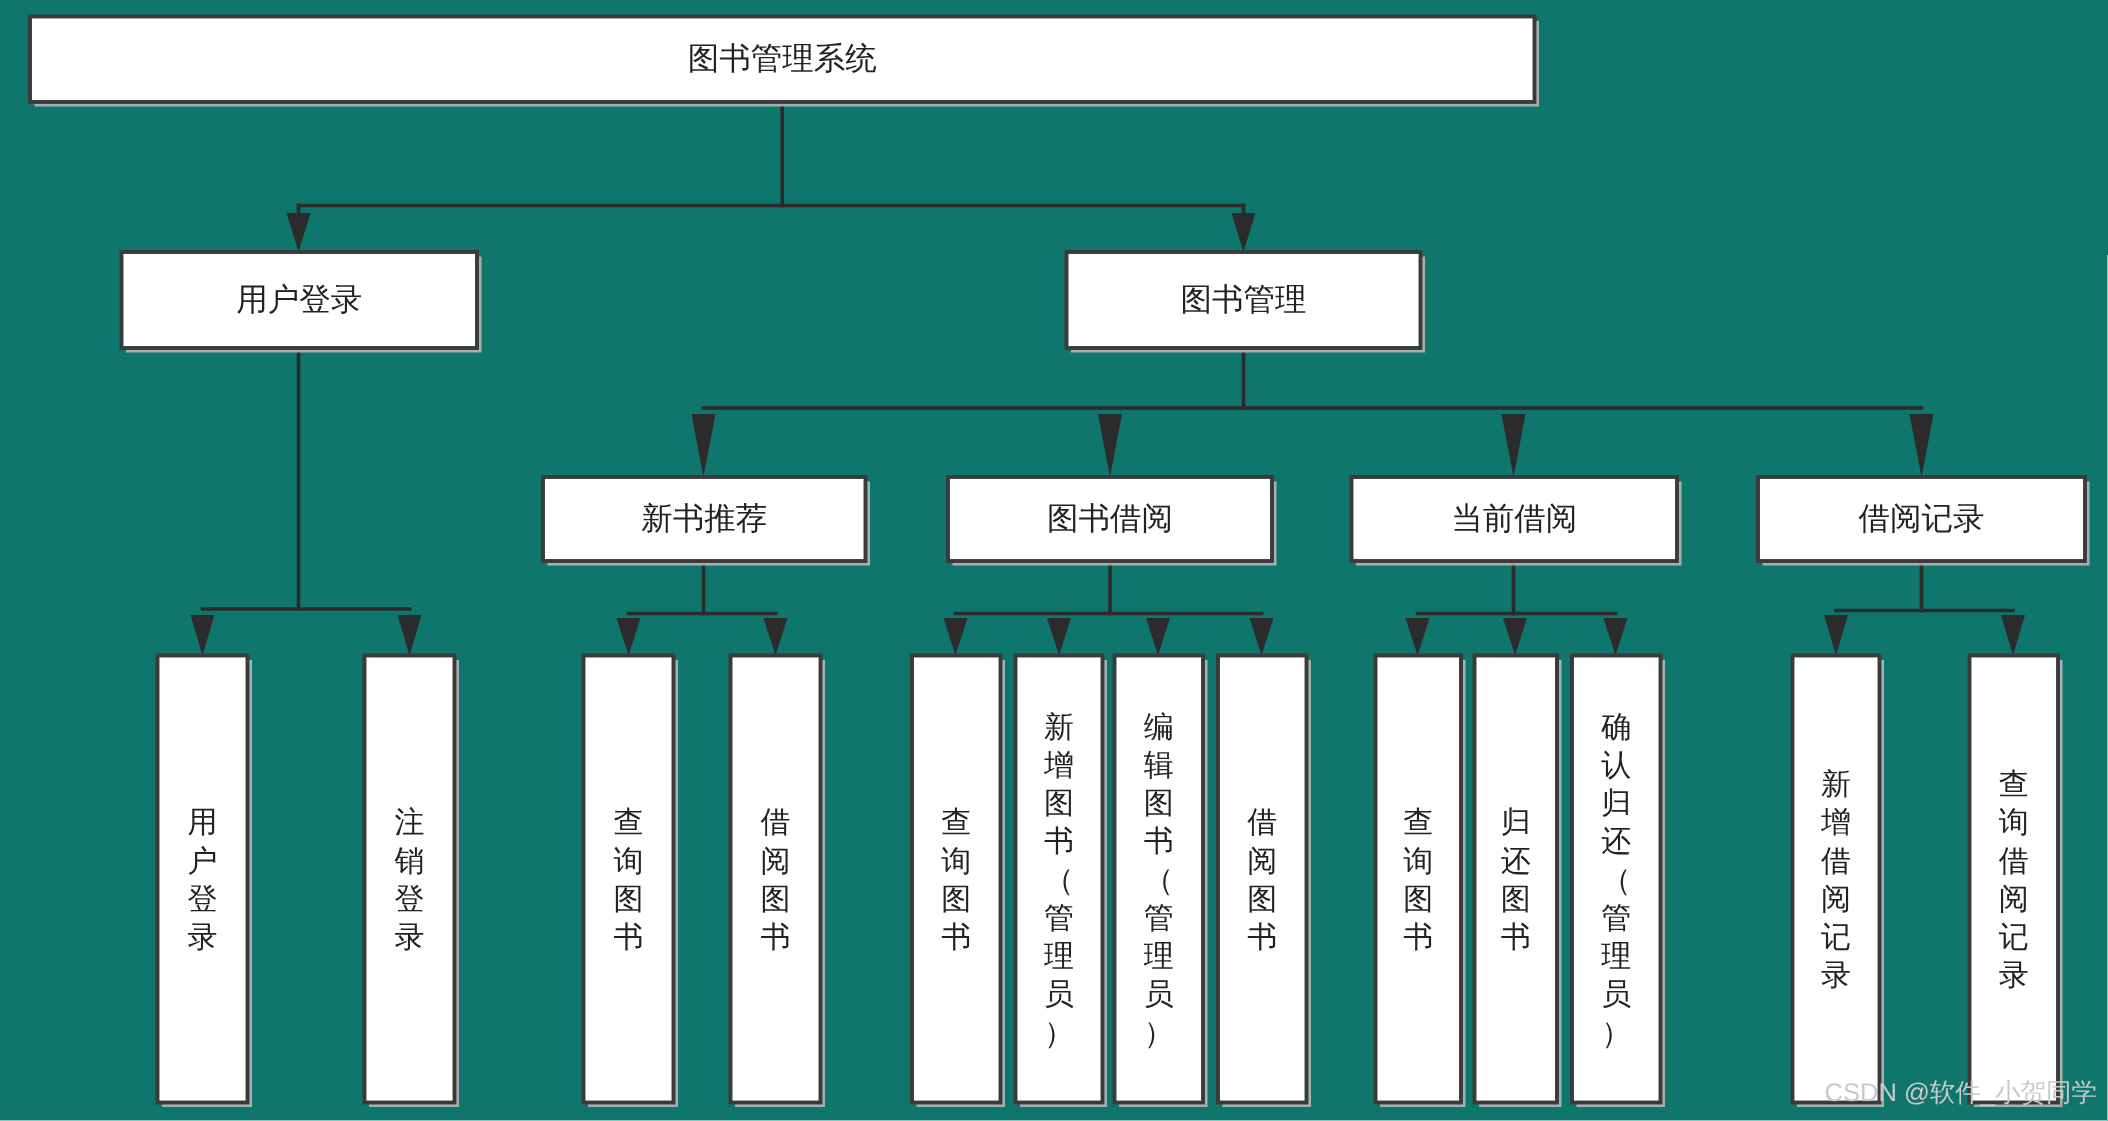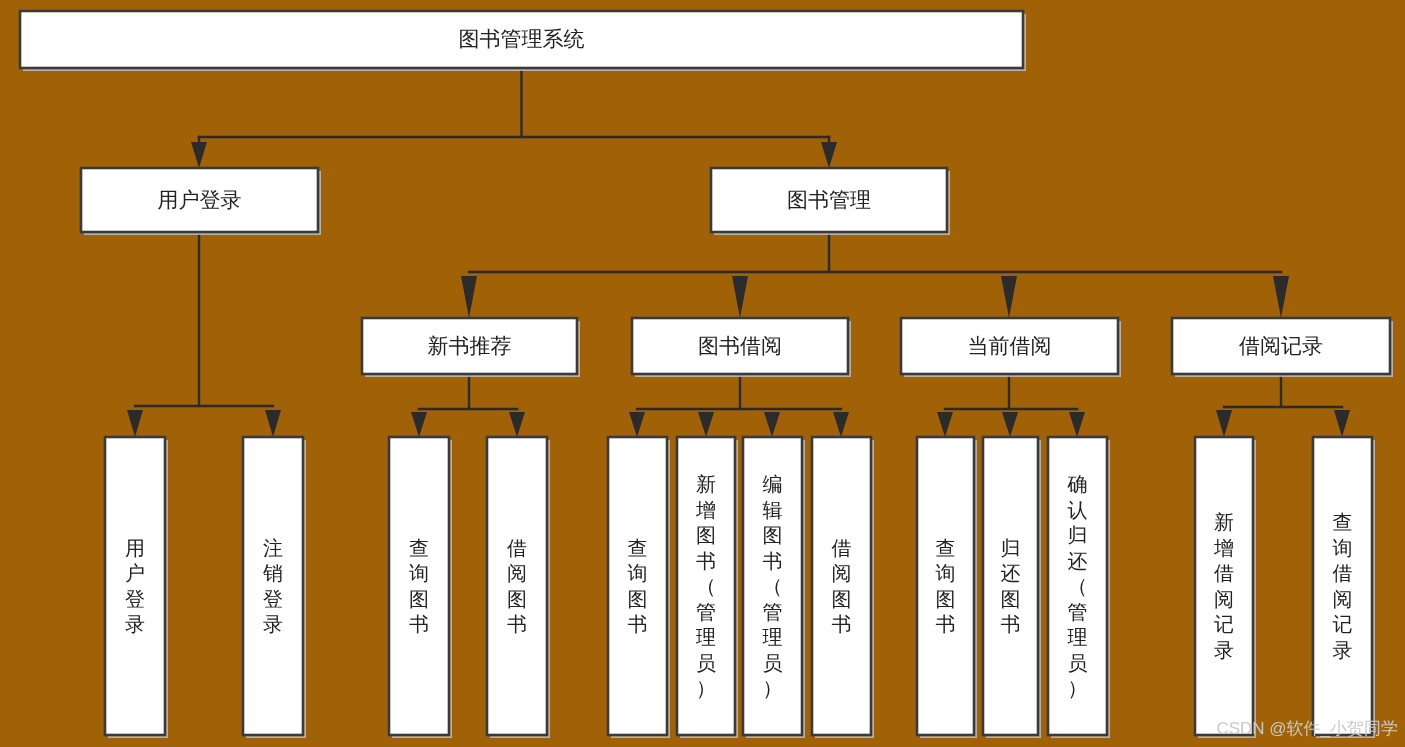--- a/index.html
+++ b/index.html
@@ -8,21 +8,21 @@
     padding: 0;
     background: #ffffff;
   }
   body {
     font-family: "Liberation Sans", "DejaVu Sans", sans-serif;
   }
   #diagram-root {
     position: relative;
     width: 1405px;
     height: 747px;
-    background: #a16207;
+    background: #0f766e;
     overflow: hidden;
   }
   svg#flowchart {
     display: block;
     width: 1405px;
     height: 747px;
   }
   .node-rect {
     fill: #ffffff;
     stroke: #3a3a3a;

